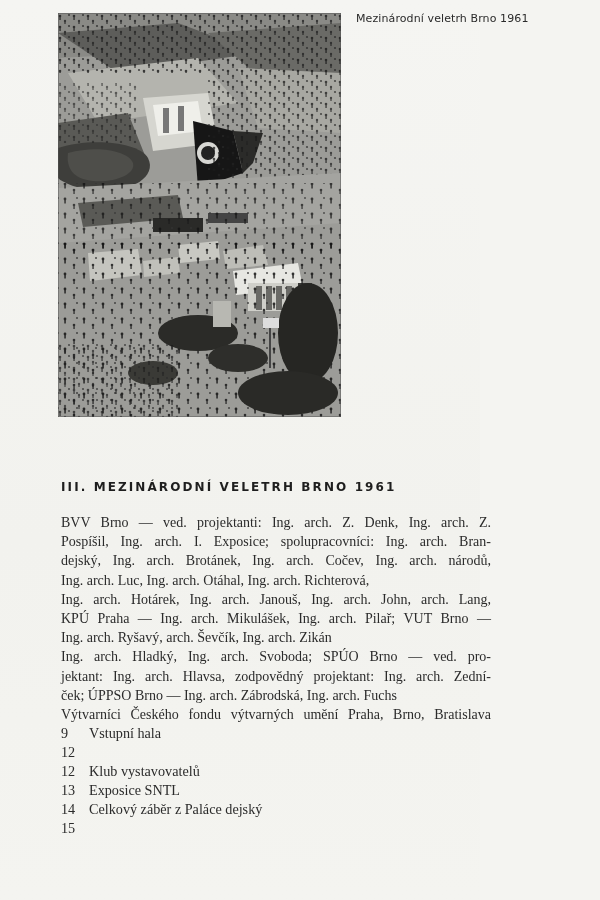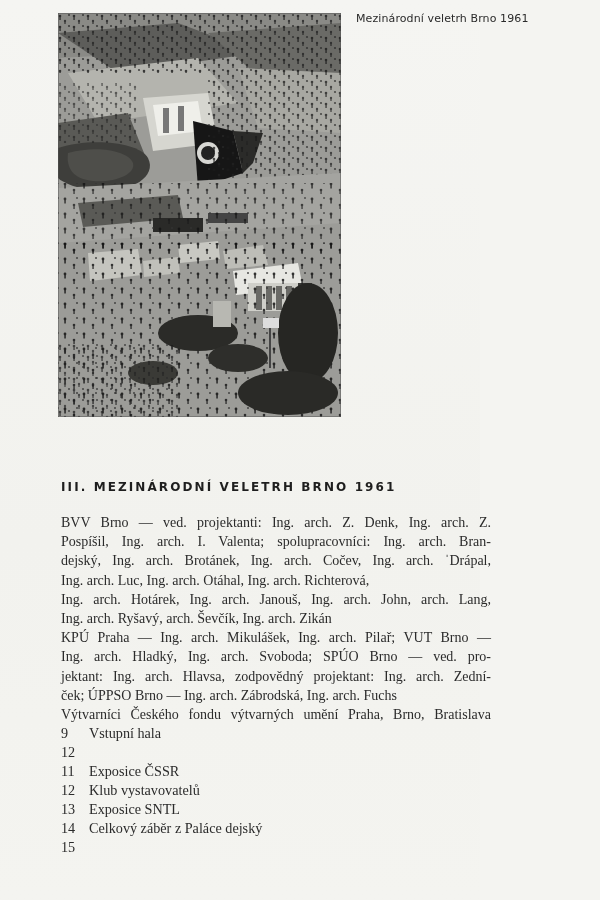--- a/index.html
+++ b/index.html
@@ -174,45 +174,41 @@
       <rect x="155" y="288" width="18" height="26" fill="#b8b8b2"></rect>
 
       <rect width="283" height="404" fill="none" stroke="#555" stroke-width="1"></rect>
     </svg>
   </div>
 
   <div class="heading">III. MEZINÁRODNÍ VELETRH BRNO 1961</div>
 
   <div class="body-text">
     <span class="line">BVV Brno — ved. projektanti: Ing. arch. Z. Denk, Ing. arch. Z.</span>
-    <span class="line">Pospíšil, Ing. arch. I. Valenta; spolupracovníci: Ing. arch. Bran-</span>
-    <span class="line">dejský, Ing. arch. Brotánek, Ing. arch. Cočev, Ing. arch. ˈDrápal,</span>
+    <span class="line">Pospíšil, Ing. arch. I. Exposice; spolupracovníci: Ing. arch. Bran-</span>
+    <span class="line">dejský, Ing. arch. Brotánek, Ing. arch. Cočev, Ing. arch. národů,</span>
     <span class="line last">Ing. arch. Luc, Ing. arch. Otáhal, Ing. arch. Richterová,</span>
     <span class="line">Ing. arch. Hotárek, Ing. arch. Janouš, Ing. arch. John, arch. Lang,</span>
+    <span class="line">KPÚ Praha — Ing. arch. Mikulášek, Ing. arch. Pilař; VUT Brno —</span>
     <span class="line last">Ing. arch. Ryšavý, arch. Ševčík, Ing. arch. Zikán</span>
-    <span class="line">KPÚ Praha — Ing. arch. Mikulášek, Ing. arch. Pilař; VUT Brno —</span>
     <span class="line">Ing. arch. Hladký, Ing. arch. Svoboda; SPÚO Brno — ved. pro-</span>
     <span class="line">jektant: Ing. arch. Hlavsa, zodpovědný projektant: Ing. arch. Zední-</span>
     <span class="line last">ček; ÚPPSO Brno — Ing. arch. Zábrodská, Ing. arch. Fuchs</span>
     <span class="line">Výtvarníci Českého fondu výtvarných umění Praha, Brno, Bratislava</span>
   </div>
 
   <div class="plate-list">
     <div class="plate-item">
       <span class="plate-num">9</span>
       <span>Vstupní hala</span>
     </div>
     <div class="plate-item">
       <span class="plate-num">12</span>
     </div>
     <div class="plate-item">
-      <span class="plate-num">11</span>
-      <span>Exposice ČSSR</span>
-    </div>
-    <div class="plate-item">
       <span class="plate-num">12</span>
       <span>Klub vystavovatelů</span>
     </div>
     <div class="plate-item">
       <span class="plate-num">13</span>
       <span>Exposice SNTL</span>
     </div>
     <div class="plate-item">
       <span class="plate-num">14</span>
       <span>Celkový záběr z Paláce dejský</span>

